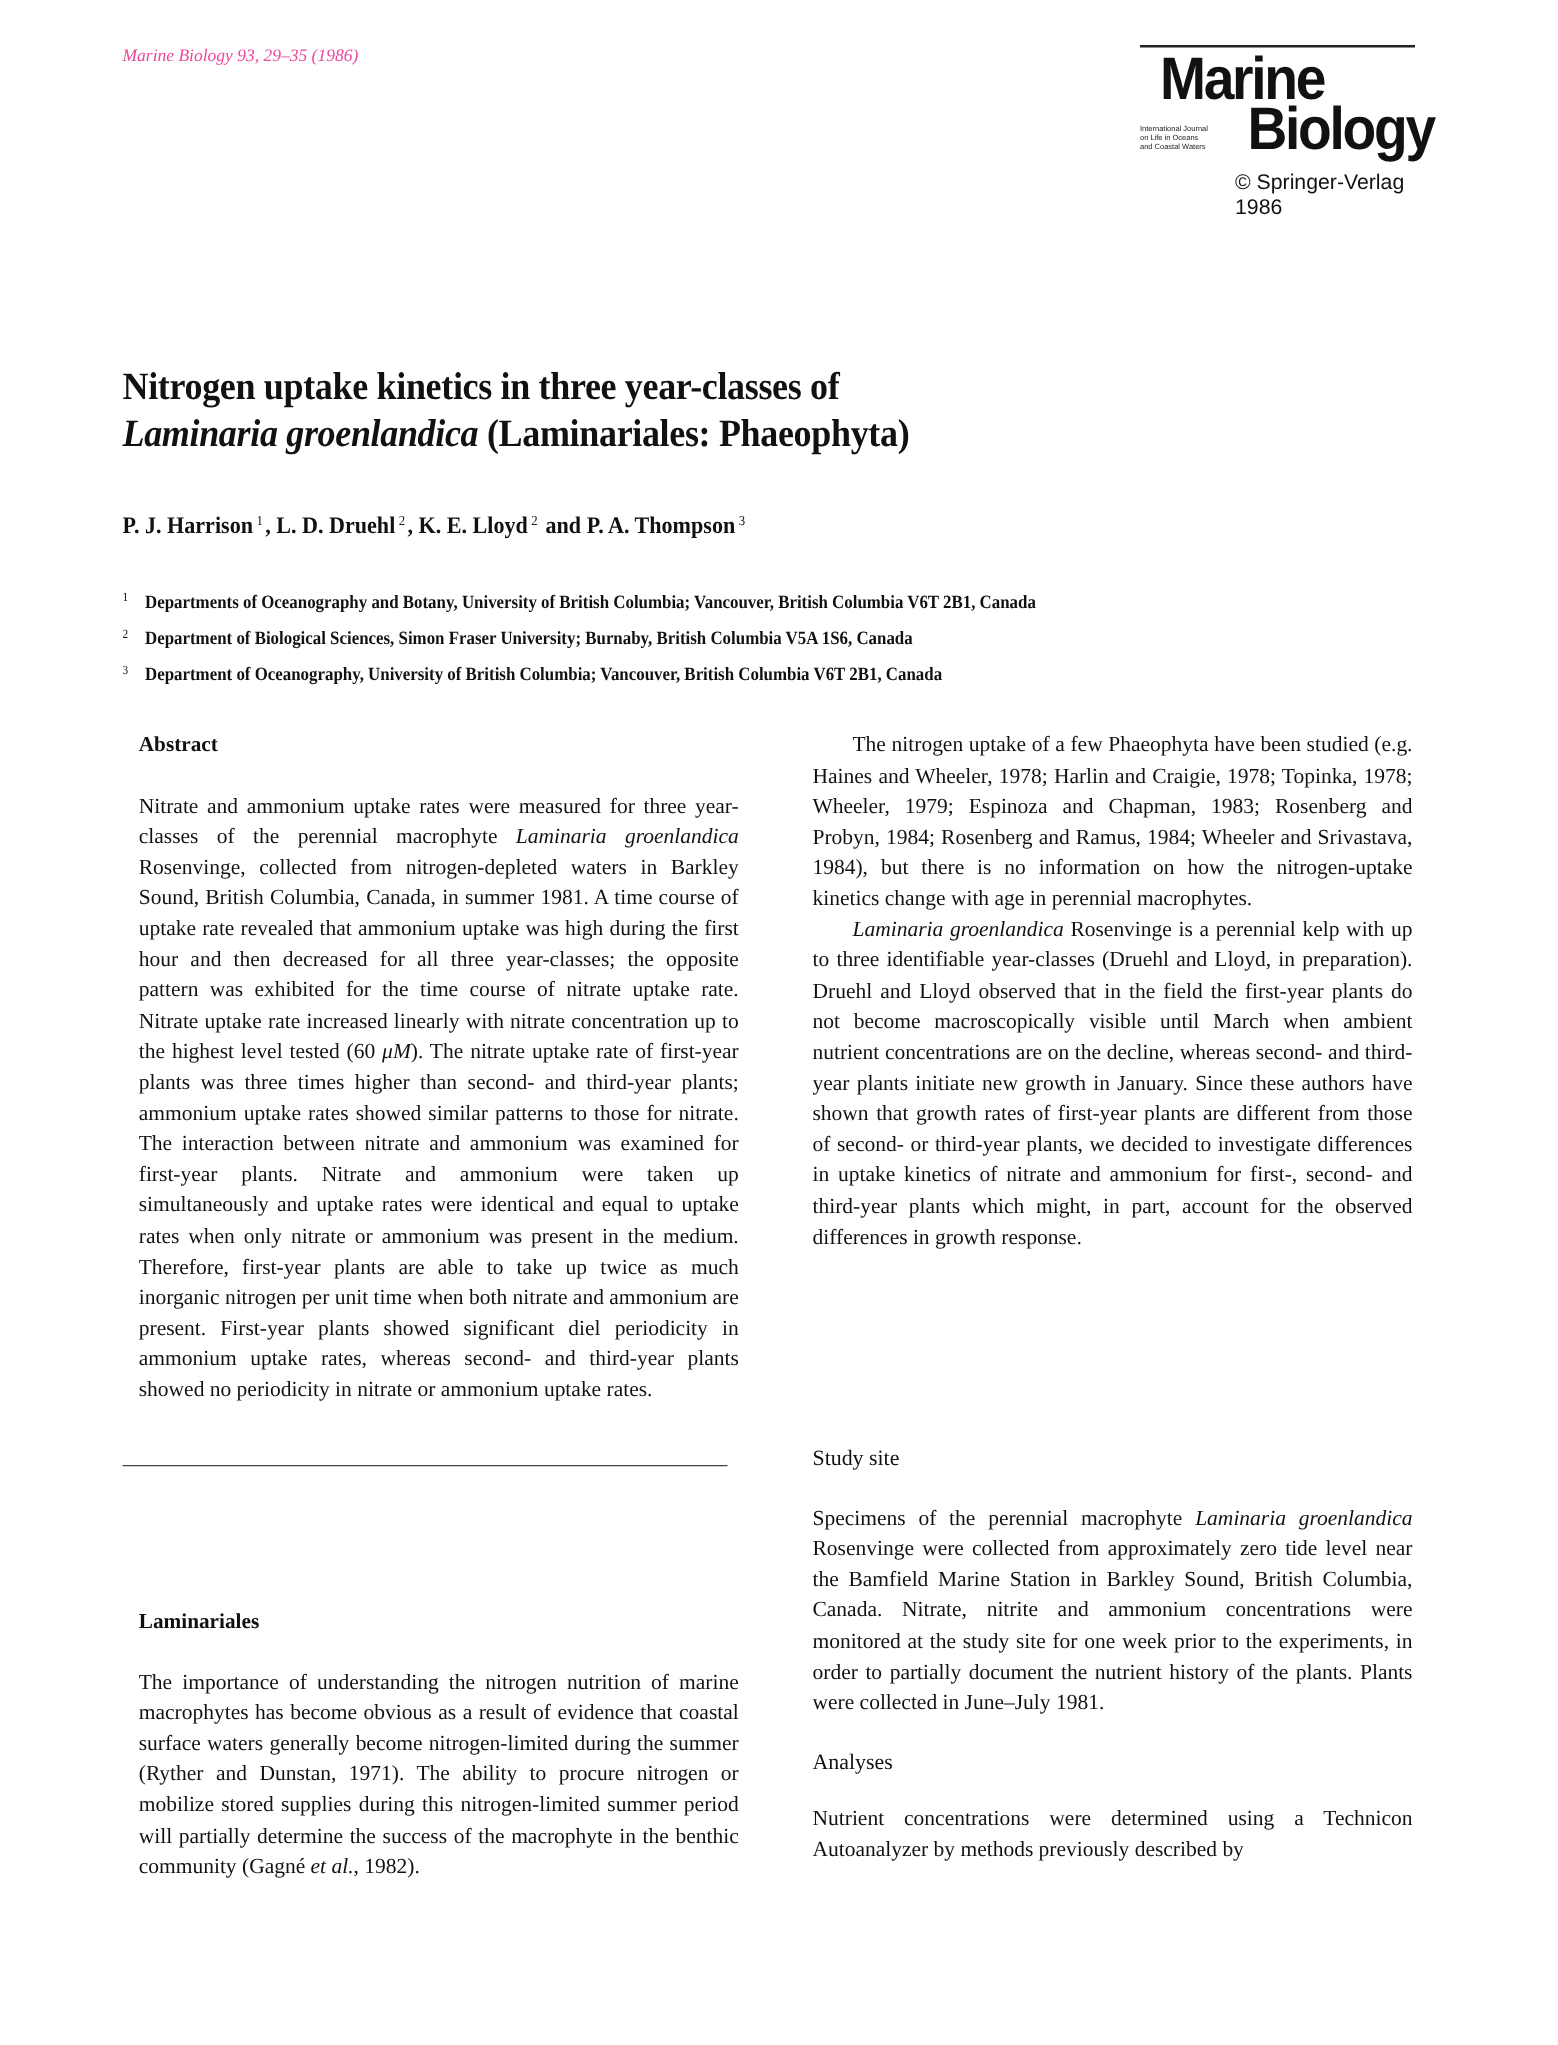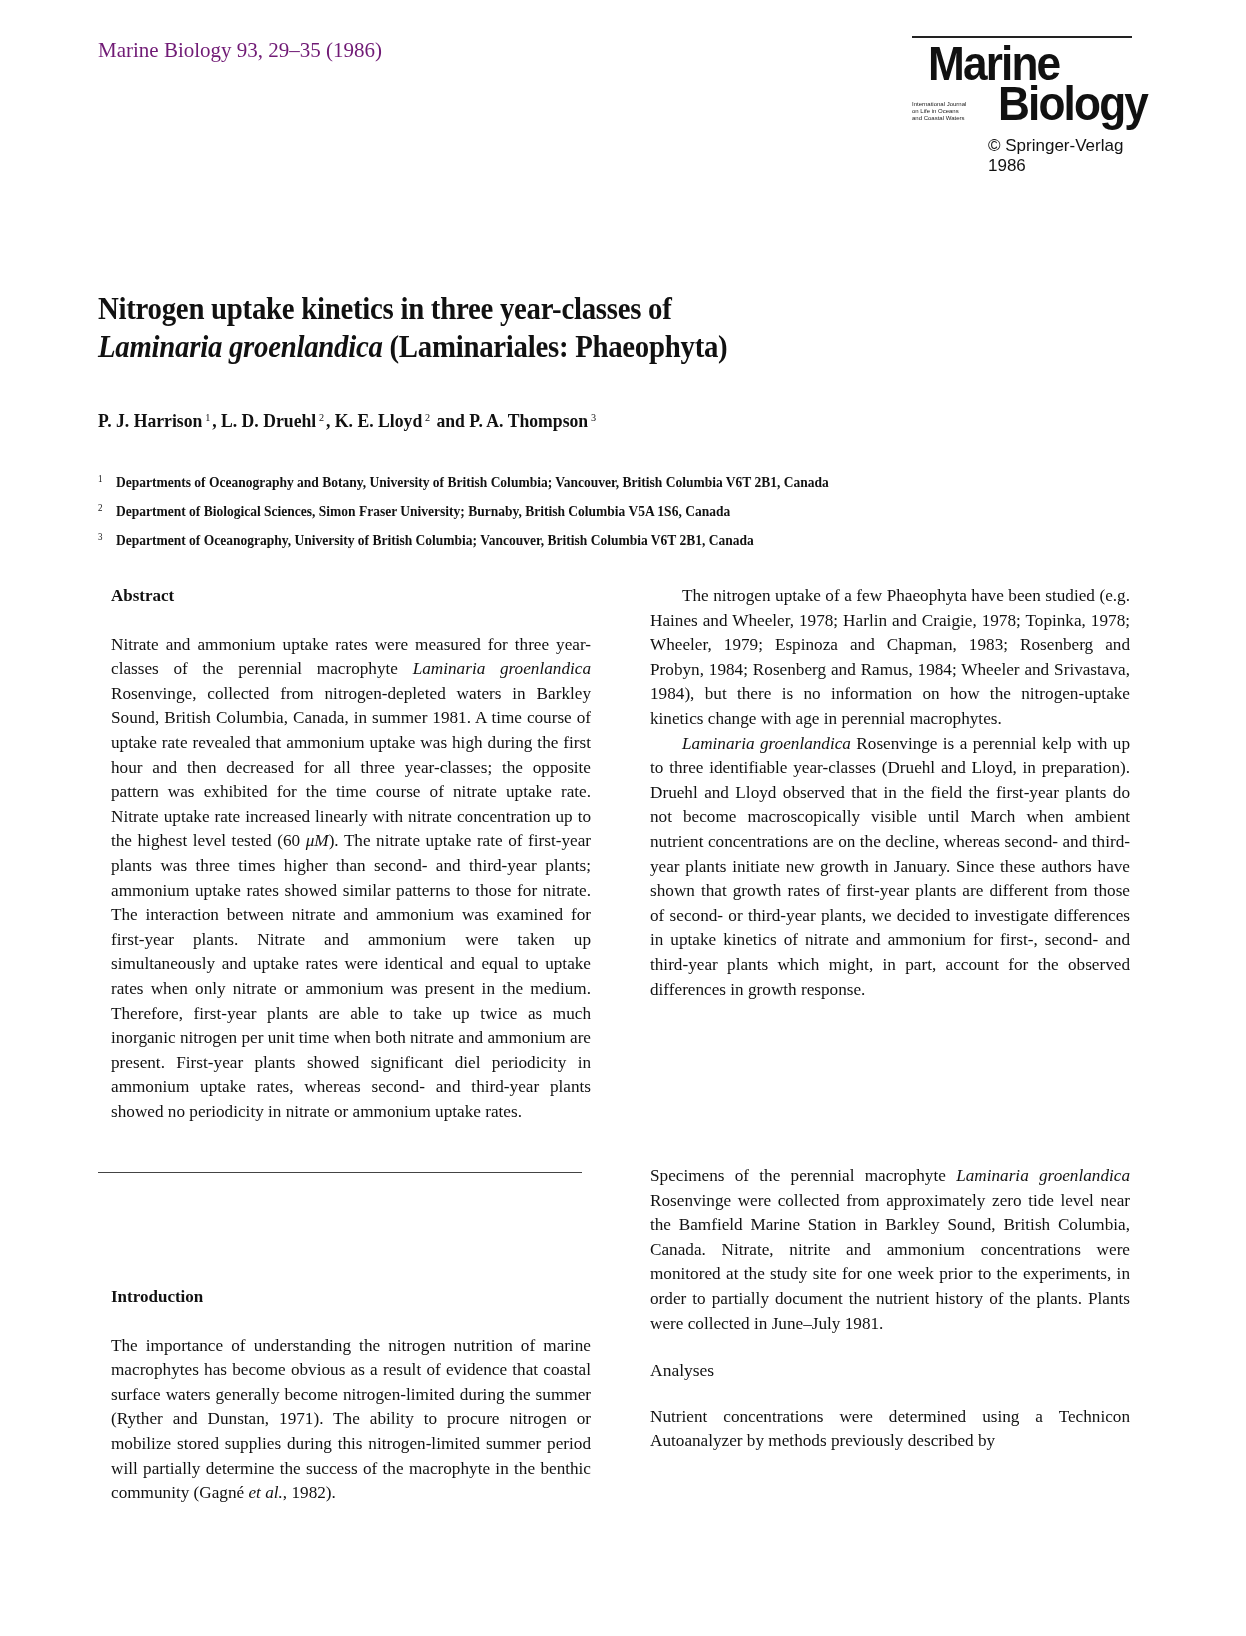--- a/index.html
+++ b/index.html
@@ -1,18 +1,18 @@
 <!DOCTYPE html>
 <html><head>
 <meta charset="utf-8">
 <style>
   html, body { margin: 0; padding: 0; background: #ffffff; }
   body { width: 1246px; height: 1636px; position: relative; overflow: hidden; color: #111; font-family: "Liberation Serif", "DejaVu Serif", serif; }
   .abs { position: absolute; }
-  .running-head { left: 98px; top: 38px; font-size: 21px; color: #701a75; }
+  .running-head { left: 98px; top: 38px; font-size: 14px; color: #ec4899; font-style: italic; }
   .logo { left: 912px; top: 36px; width: 220px; height: 120px; }
   .logo-rule { position: absolute; left: 0; top: 0; width: 220px; height: 2px; background: #222; }
   .logo-marine { position: absolute; left: 16px; top: 4px; font-family: "Liberation Sans", "DejaVu Sans", sans-serif; font-size: 48px; font-weight: bold; letter-spacing: -2px; line-height: 1; color: #111; transform: scaleX(0.92); transform-origin: left; }
   .logo-biology { position: absolute; left: 86px; top: 44px; font-family: "Liberation Sans", "DejaVu Sans", sans-serif; font-size: 48px; font-weight: bold; letter-spacing: -2px; line-height: 1; color: #111; transform: scaleX(0.92); transform-origin: left; }
   .logo-tagline { position: absolute; left: 0; top: 65px; font-family: "Liberation Sans", "DejaVu Sans", sans-serif; font-size: 6px; line-height: 7px; color: #222; width: 80px; }
   .logo-copyright { position: absolute; left: 76px; top: 100px; font-family: "Liberation Sans", "DejaVu Sans", sans-serif; font-size: 17px; color: #111; }
   .title { left: 98px; top: 290px; font-size: 31px; font-weight: bold; line-height: 38px; letter-spacing: -0.3px; transform: scaleX(0.93); transform-origin: left; white-space: nowrap; }
   .title i { font-style: italic; }
   .authors { left: 98px; top: 410px; font-size: 19px; font-weight: bold; transform: scaleX(0.93); transform-origin: left; white-space: nowrap; }
   .authors sup { font-size: 11px; font-weight: normal; vertical-align: 6px; margin: 0 2px 0 3px; }
@@ -60,26 +60,27 @@
 </div>
 
 <div class="abs col left" style="top:584px;">
   <div class="sec-head">Abstract</div>
   <p style="margin-top:24px;"><span>Nitrate and ammonium uptake rates were measured for three year-classes of the perennial macrophyte </span><i>Laminaria groenlandica</i><span> Rosenvinge, collected from nitrogen-depleted waters in Barkley Sound, British Columbia, Canada, in summer 1981. A time course of uptake rate revealed that ammonium uptake was high during the first hour and then decreased for all three year-classes; the opposite pattern was exhibited for the time course of nitrate uptake rate. Nitrate uptake rate increased linearly with nitrate concentration up to the highest level tested (60 </span><i>μM</i><span>). The nitrate uptake rate of first-year plants was three times higher than second- and third-year plants; ammonium uptake rates showed similar patterns to those for nitrate. The interaction between nitrate and ammonium was examined for first-year plants. Nitrate and ammonium were taken up simultaneously and uptake rates were identical and equal to uptake rates when only nitrate or ammonium was present in the medium. Therefore, first-year plants are able to take up twice as much inorganic nitrogen per unit time when both nitrate and ammonium are present. First-year plants showed significant diel periodicity in ammonium uptake rates, whereas second- and third-year plants showed no periodicity in nitrate or ammonium uptake rates.</span></p>
 </div>
 
 <div class="abs rule" style="left:98px; top:1172px; width:484px;"></div>
 
 <div class="abs col left" style="top:1285px;">
-  <div class="sec-head">Introduction</div>
+  <div class="sec-head">Laminariales</div>
   <p style="margin-top:24px;"><span>The importance of understanding the nitrogen nutrition of marine macrophytes has become obvious as a result of evidence that coastal surface waters generally become nitrogen-limited during the summer (Ryther and Dunstan, 1971). The ability to procure nitrogen or mobilize stored supplies during this nitrogen-limited summer period will partially determine the success of the macrophyte in the benthic community (Gagné </span><i>et al.</i><span>, 1982).</span></p>
 </div>
 
 <div class="abs col right" style="top:584px;">
   <p class="ind">The nitrogen uptake of a few Phaeophyta have been studied (e.g. Haines and Wheeler, 1978; Harlin and Craigie, 1978; Topinka, 1978; Wheeler, 1979; Espinoza and Chapman, 1983; Rosenberg and Probyn, 1984; Rosenberg and Ramus, 1984; Wheeler and Srivastava, 1984), but there is no information on how the nitrogen-uptake kinetics change with age in perennial macrophytes.</p>
   <p class="ind"><i>Laminaria groenlandica</i><span> Rosenvinge is a perennial kelp with up to three identifiable year-classes (Druehl and Lloyd, in preparation). Druehl and Lloyd observed that in the field the first-year plants do not become macroscopically visible until March when ambient nutrient concentrations are on the decline, whereas second- and third-year plants initiate new growth in January. Since these authors have shown that growth rates of first-year plants are different from those of second- or third-year plants, we decided to investigate differences in uptake kinetics of nitrate and ammonium for first-, second- and third-year plants which might, in part, account for the observed differences in growth response.</span></p>
 </div>
 
 <div class="abs col right" style="top:1140px;">
+  <div class="sub-head" style="margin-top:14px;">Study site</div>
   <p style="margin-top:24px;"><span>Specimens of the perennial macrophyte </span><i>Laminaria groenlandica</i><span> Rosenvinge were collected from approximately zero tide level near the Bamfield Marine Station in Barkley Sound, British Columbia, Canada. Nitrate, nitrite and ammonium concentrations were monitored at the study site for one week prior to the experiments, in order to partially document the nutrient history of the plants. Plants were collected in June–July 1981.</span></p>
   <div class="sub-head" style="margin-top:22px;">Analyses</div>
   <p style="margin-top:22px;">Nutrient concentrations were determined using a Technicon Autoanalyzer by methods previously described by</p>
 </div>
 
 </body></html>

